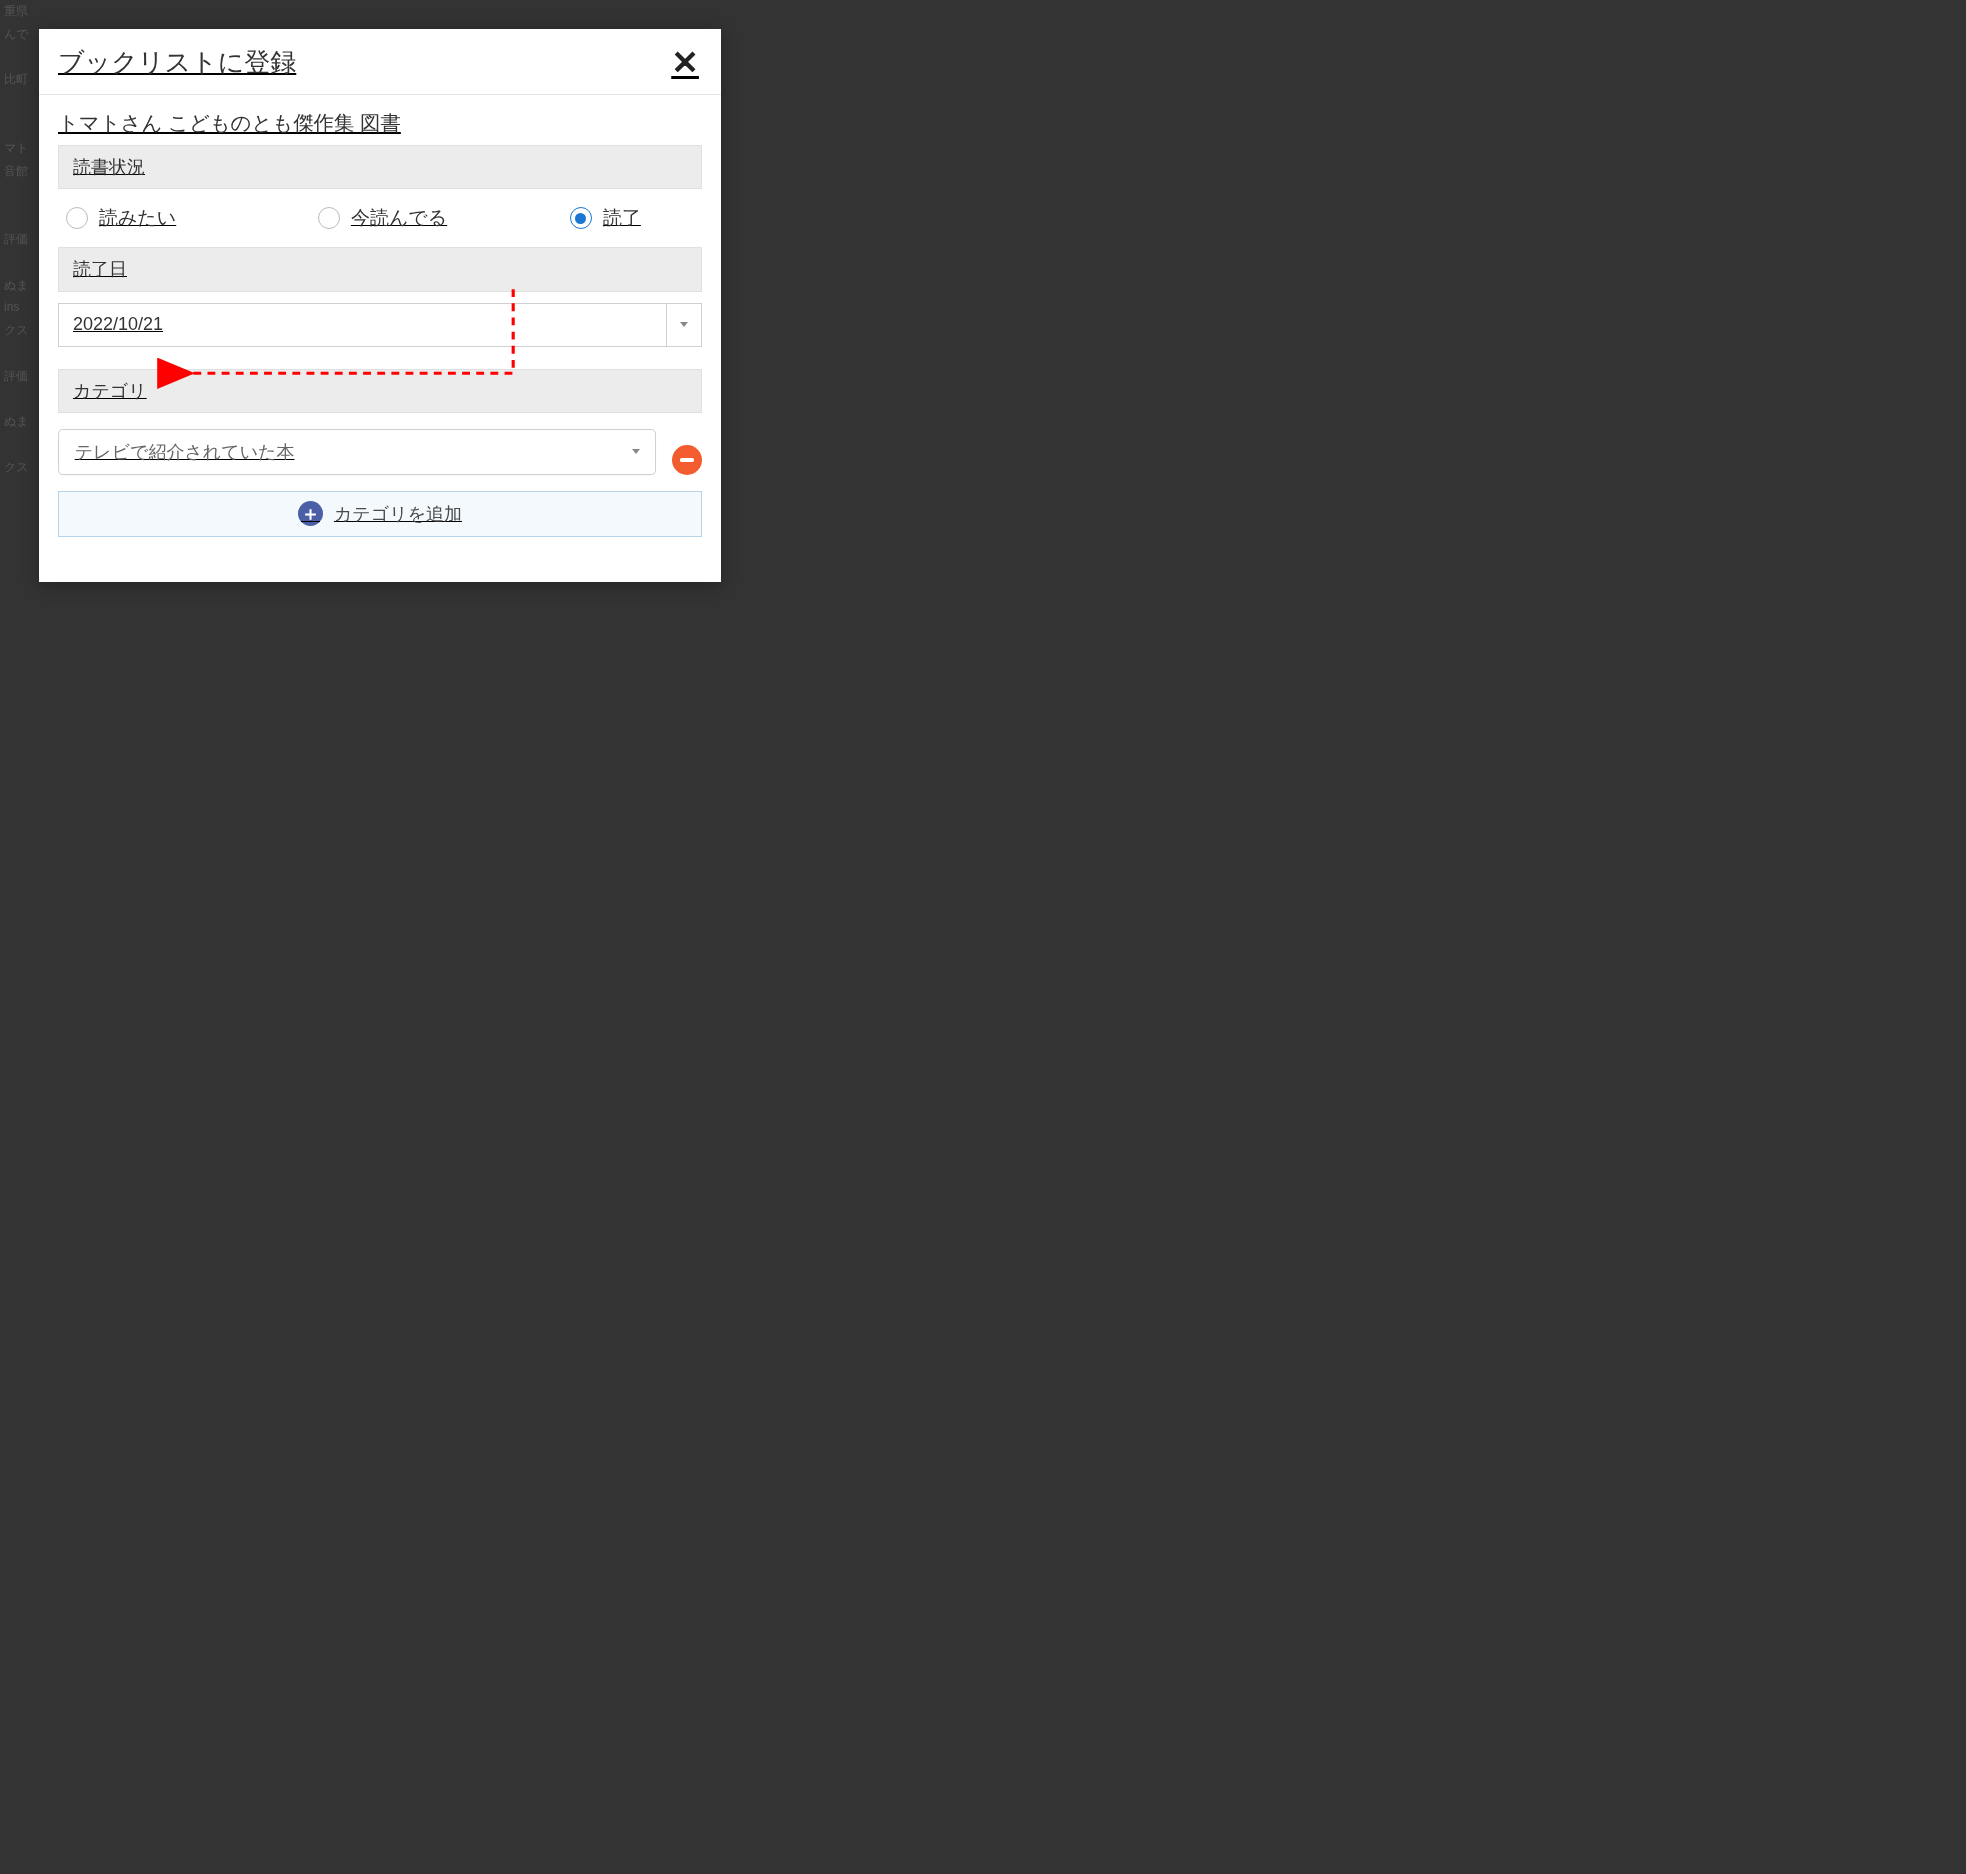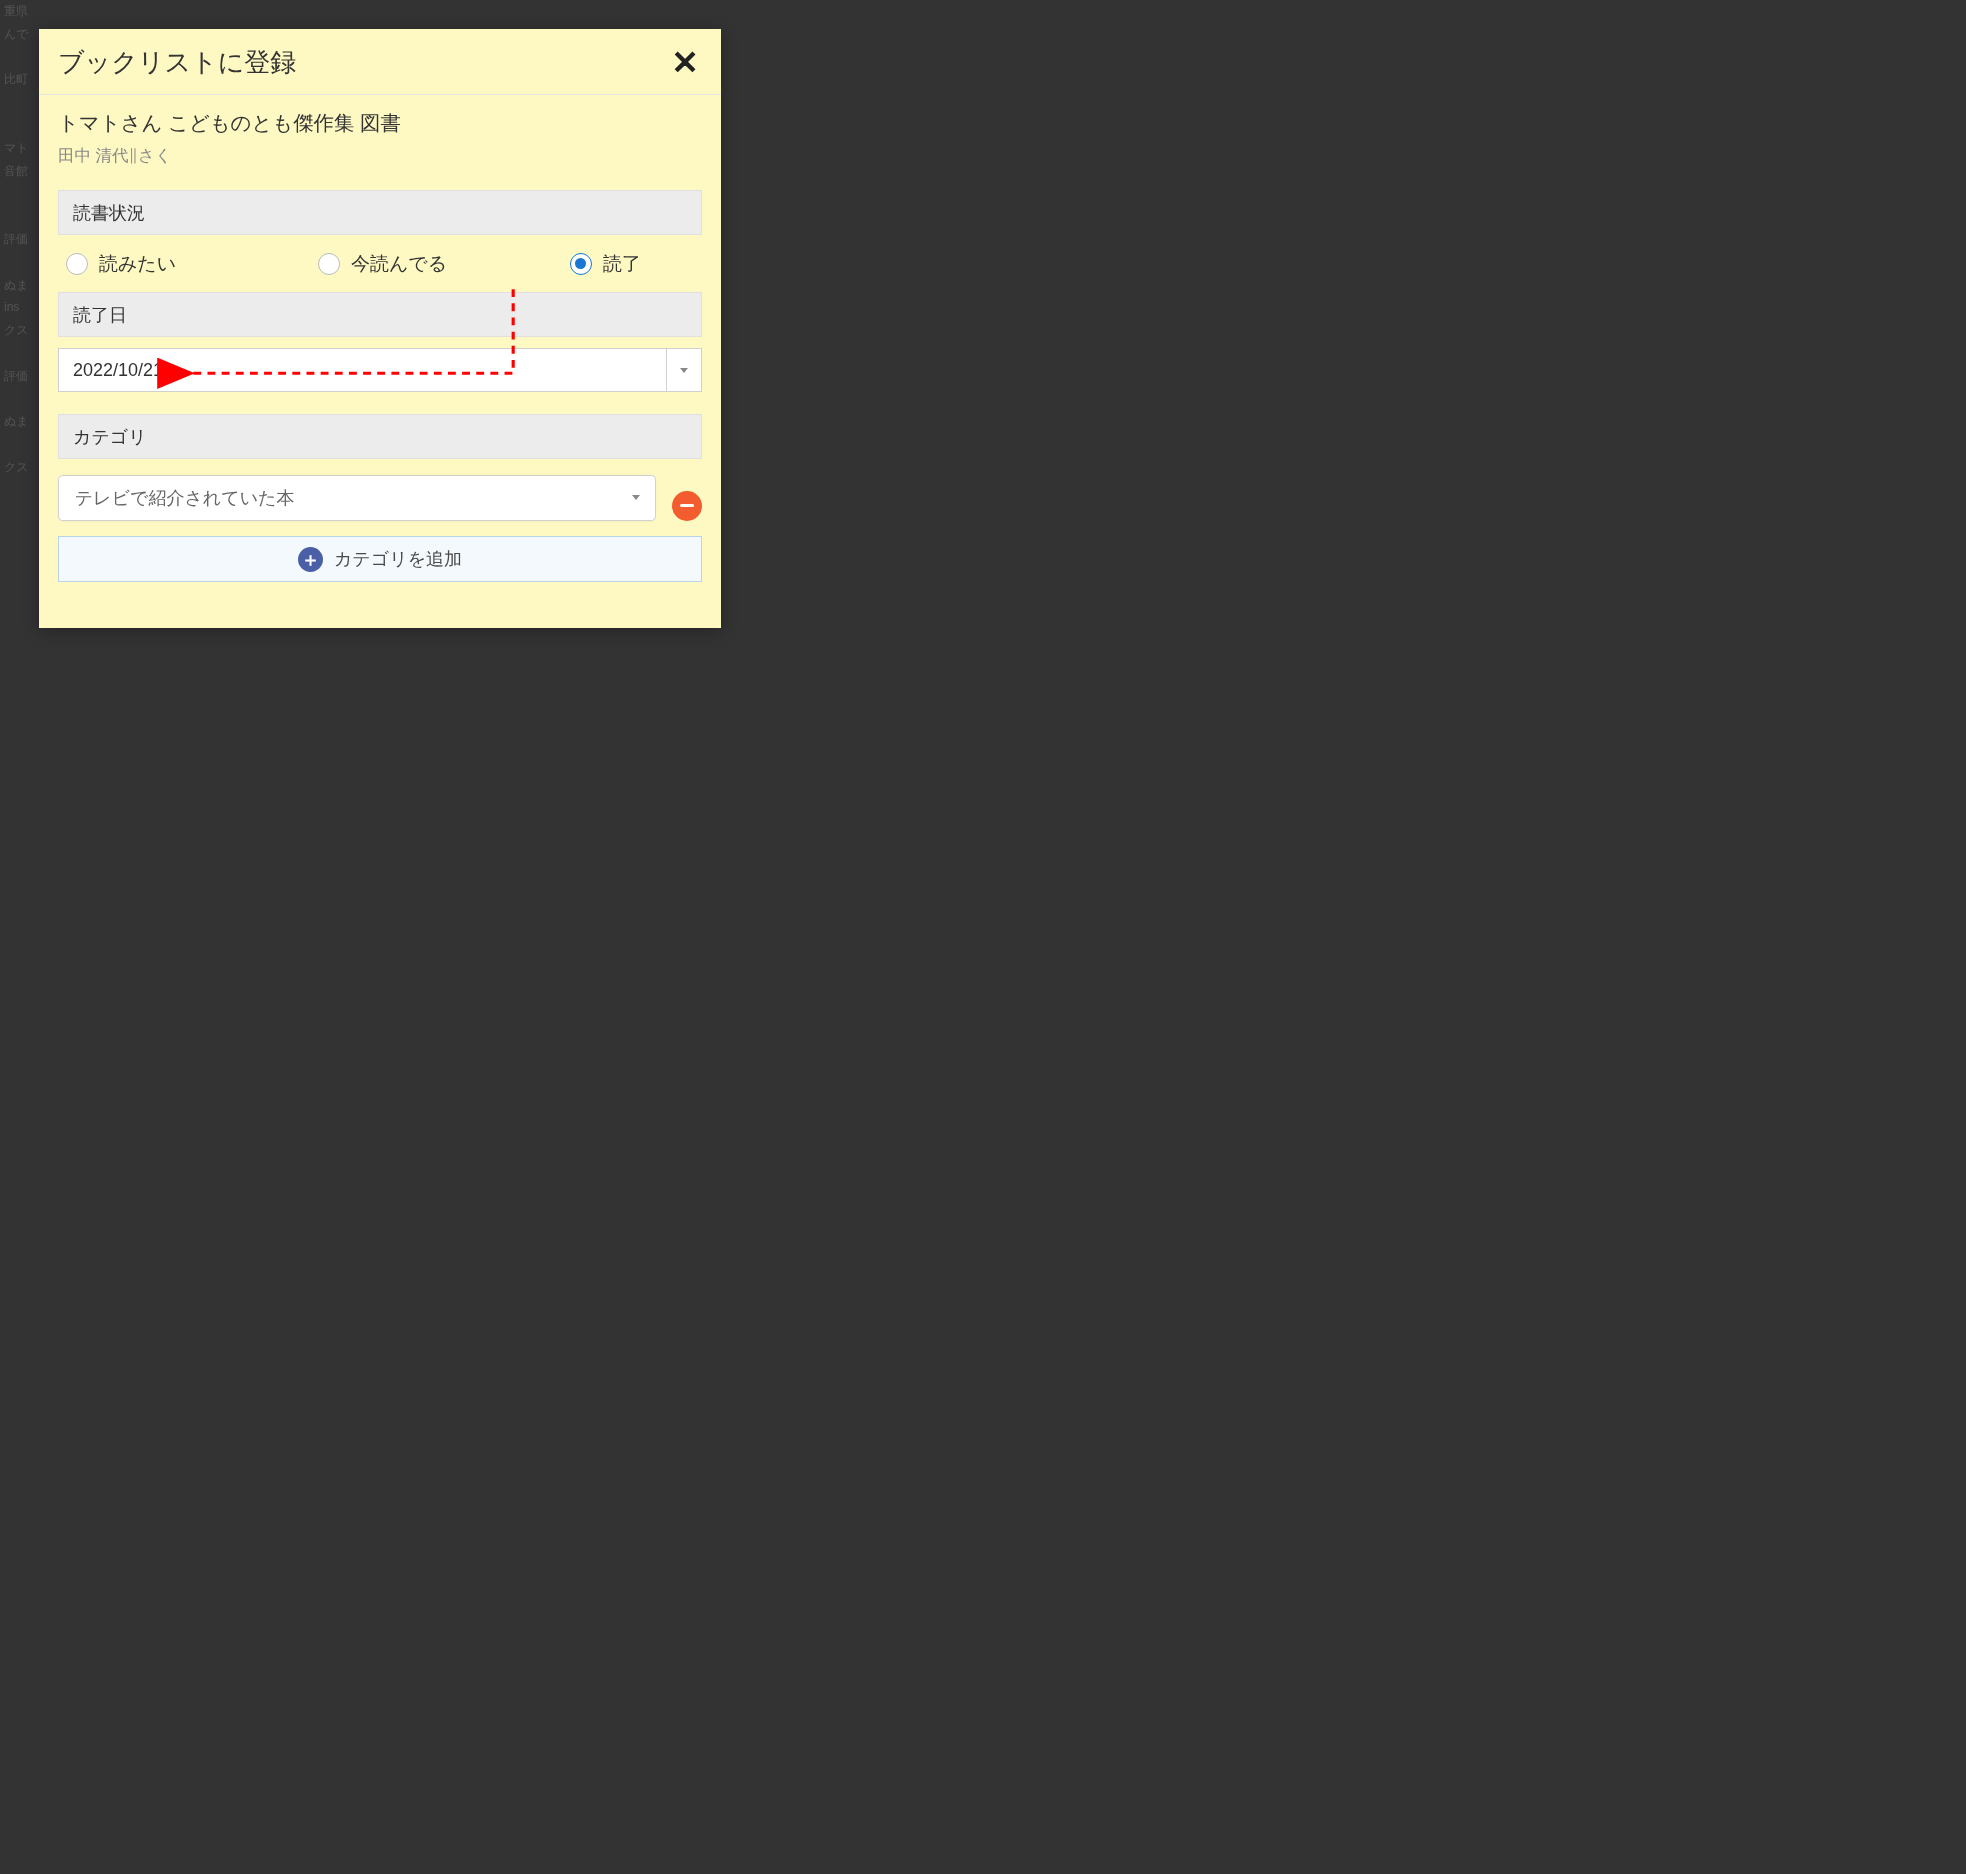--- a/index.html
+++ b/index.html
@@ -18,22 +18,23 @@
       font-size: 12px;
       line-height: 1.9;
       padding-left: 4px;
       white-space: pre;
     }
     .modal {
       position: absolute;
       top: 29px;
       left: 39px;
       width: 682px;
-      background: #fef9c3;
+      background: #ffffff;
       box-shadow: 0 3.1px 15.7px rgba(0,0,0,0.3);
+      text-decoration: underline;
     }
     .modal-header {
       display: flex;
       justify-content: space-between;
       align-items: center;
       padding: 15.7px 19px 14px 19px;
       border-bottom: 0.8px solid #e5e5e5;
     }
     .modal-title {
       font-size: 26px;
@@ -248,21 +249,20 @@
 クス</div>
 
 <div class="modal">
   <div class="modal-header">
     <div class="modal-title">ブックリストに登録</div>
     <div class="close-btn">✕</div>
   </div>
 
   <div class="modal-body">
     <div class="book-title">トマトさん こどものとも傑作集 図書</div>
-    <div class="book-author">田中 清代∥さく</div>
 
     <div class="section-header">読書状況</div>
     <div class="radio-row">
       <div class="radio-opt">
         <span class="radio-circle"></span>
         <span class="radio-label">読みたい</span>
       </div>
       <div class="radio-opt">
         <span class="radio-circle"></span>
         <span class="radio-label">今読んでる</span>

